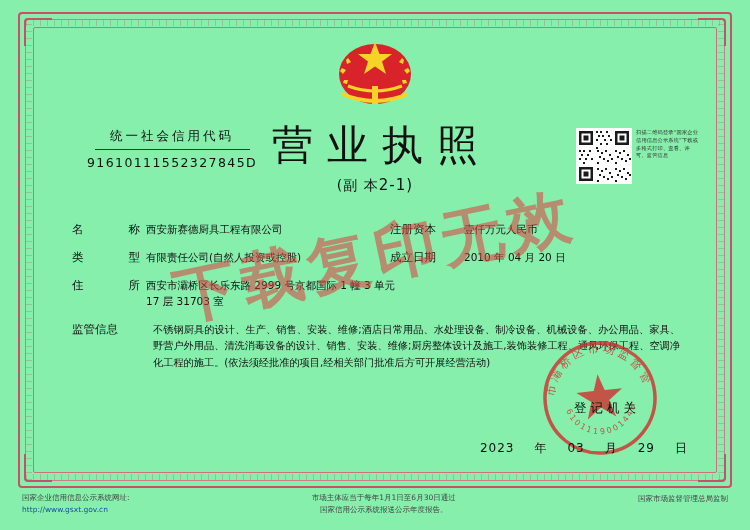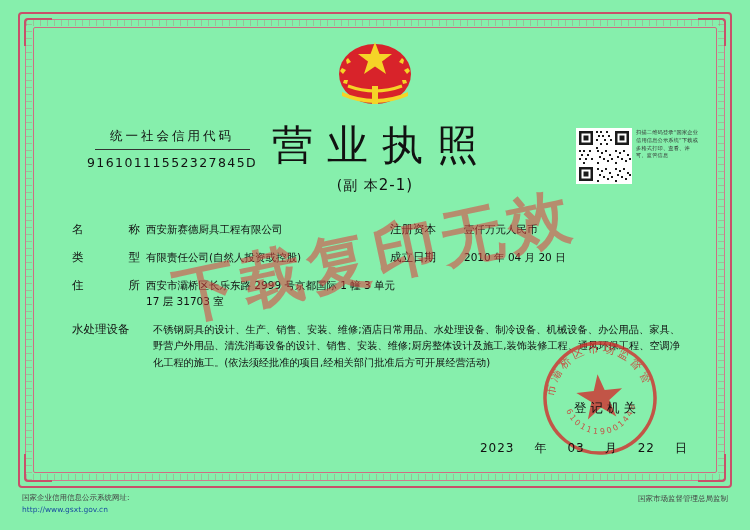--- a/index.html
+++ b/index.html
@@ -421,21 +421,21 @@
         <div class="lbl">
           <span>住</span>
           <span>所</span>
         </div>
         <div class="val addr">西安市灞桥区长乐东路 2999 号京都国际 1 幢 3 单元 17 层 31703 室</div>
       </div>
     </div>
 
     <div class="row scope-row">
       <div class="lbl">
-        <span>水处理设备</span>
+        <span>监管信息</span>
       </div>
       <div class="scope-text">不锈钢厨具的设计、生产、销售、安装、维修;酒店日常用品、水处理设备、制冷设备、机械设备、办公用品、家具、野营户外用品、清洗消毒设备的设计、销售、安装、维修;厨房整体设计及施工,装饰装修工程、通风环保工程、空调净化工程的施工。(依法须经批准的项目,经相关部门批准后方可开展经营活动)</div>
     </div>
 
   </div>
 
   <div class="seal">
     <svg viewBox="0 0 124 124" width="124" height="124">
       <defs>
         <path id="sealArcTop" d="M 16,62 A 46,46 0 0 1 108,62"></path>
@@ -450,28 +450,32 @@
           <textPath href="#sealArcBottom" startOffset="50%" text-anchor="middle">6101119001448</textPath>
         </text>
         <path d="M62 38 L67.5 54.5 L85 54.5 L71 65 L76.3 82 L62 71.5 L47.7 82 L53 65 L39 54.5 L56.5 54.5 Z" fill="#d42b2b"></path>
       </g>
     </svg>
   </div>
 
   <div class="authority">登记机关</div>
 
   <div class="issue-date">
-    <span>2023</span><span class="gap"></span><span>年</span><span class="gap"></span><span>03</span><span class="gap"></span><span>月</span><span class="gap"></span><span>22</span><span class="gap"></span><span>日</span>
+    <span>2023</span><span class="gap"></span><span>年</span><span class="gap"></span><span>03</span><span class="gap"></span><span>月</span><span class="gap"></span><span>29</span><span class="gap"></span><span>日</span>
   </div>
 
   <div class="watermark">下载复印无效</div>
 
   <div class="footer">
     <div class="footer-left">
       <div>国家企业信用信息公示系统网址:</div>
       <div class="url">http://www.gsxt.gov.cn</div>
     </div>
+    <div class="footer-center">
+      <div>市场主体应当于每年1月1日至6月30日通过</div>
+      <div>国家信用公示系统报送公示年度报告。</div>
+    </div>
     <div class="footer-right">
       <div>国家市场监督管理总局监制</div>
     </div>
   </div>
 
 </div>
 
 </body></html>

